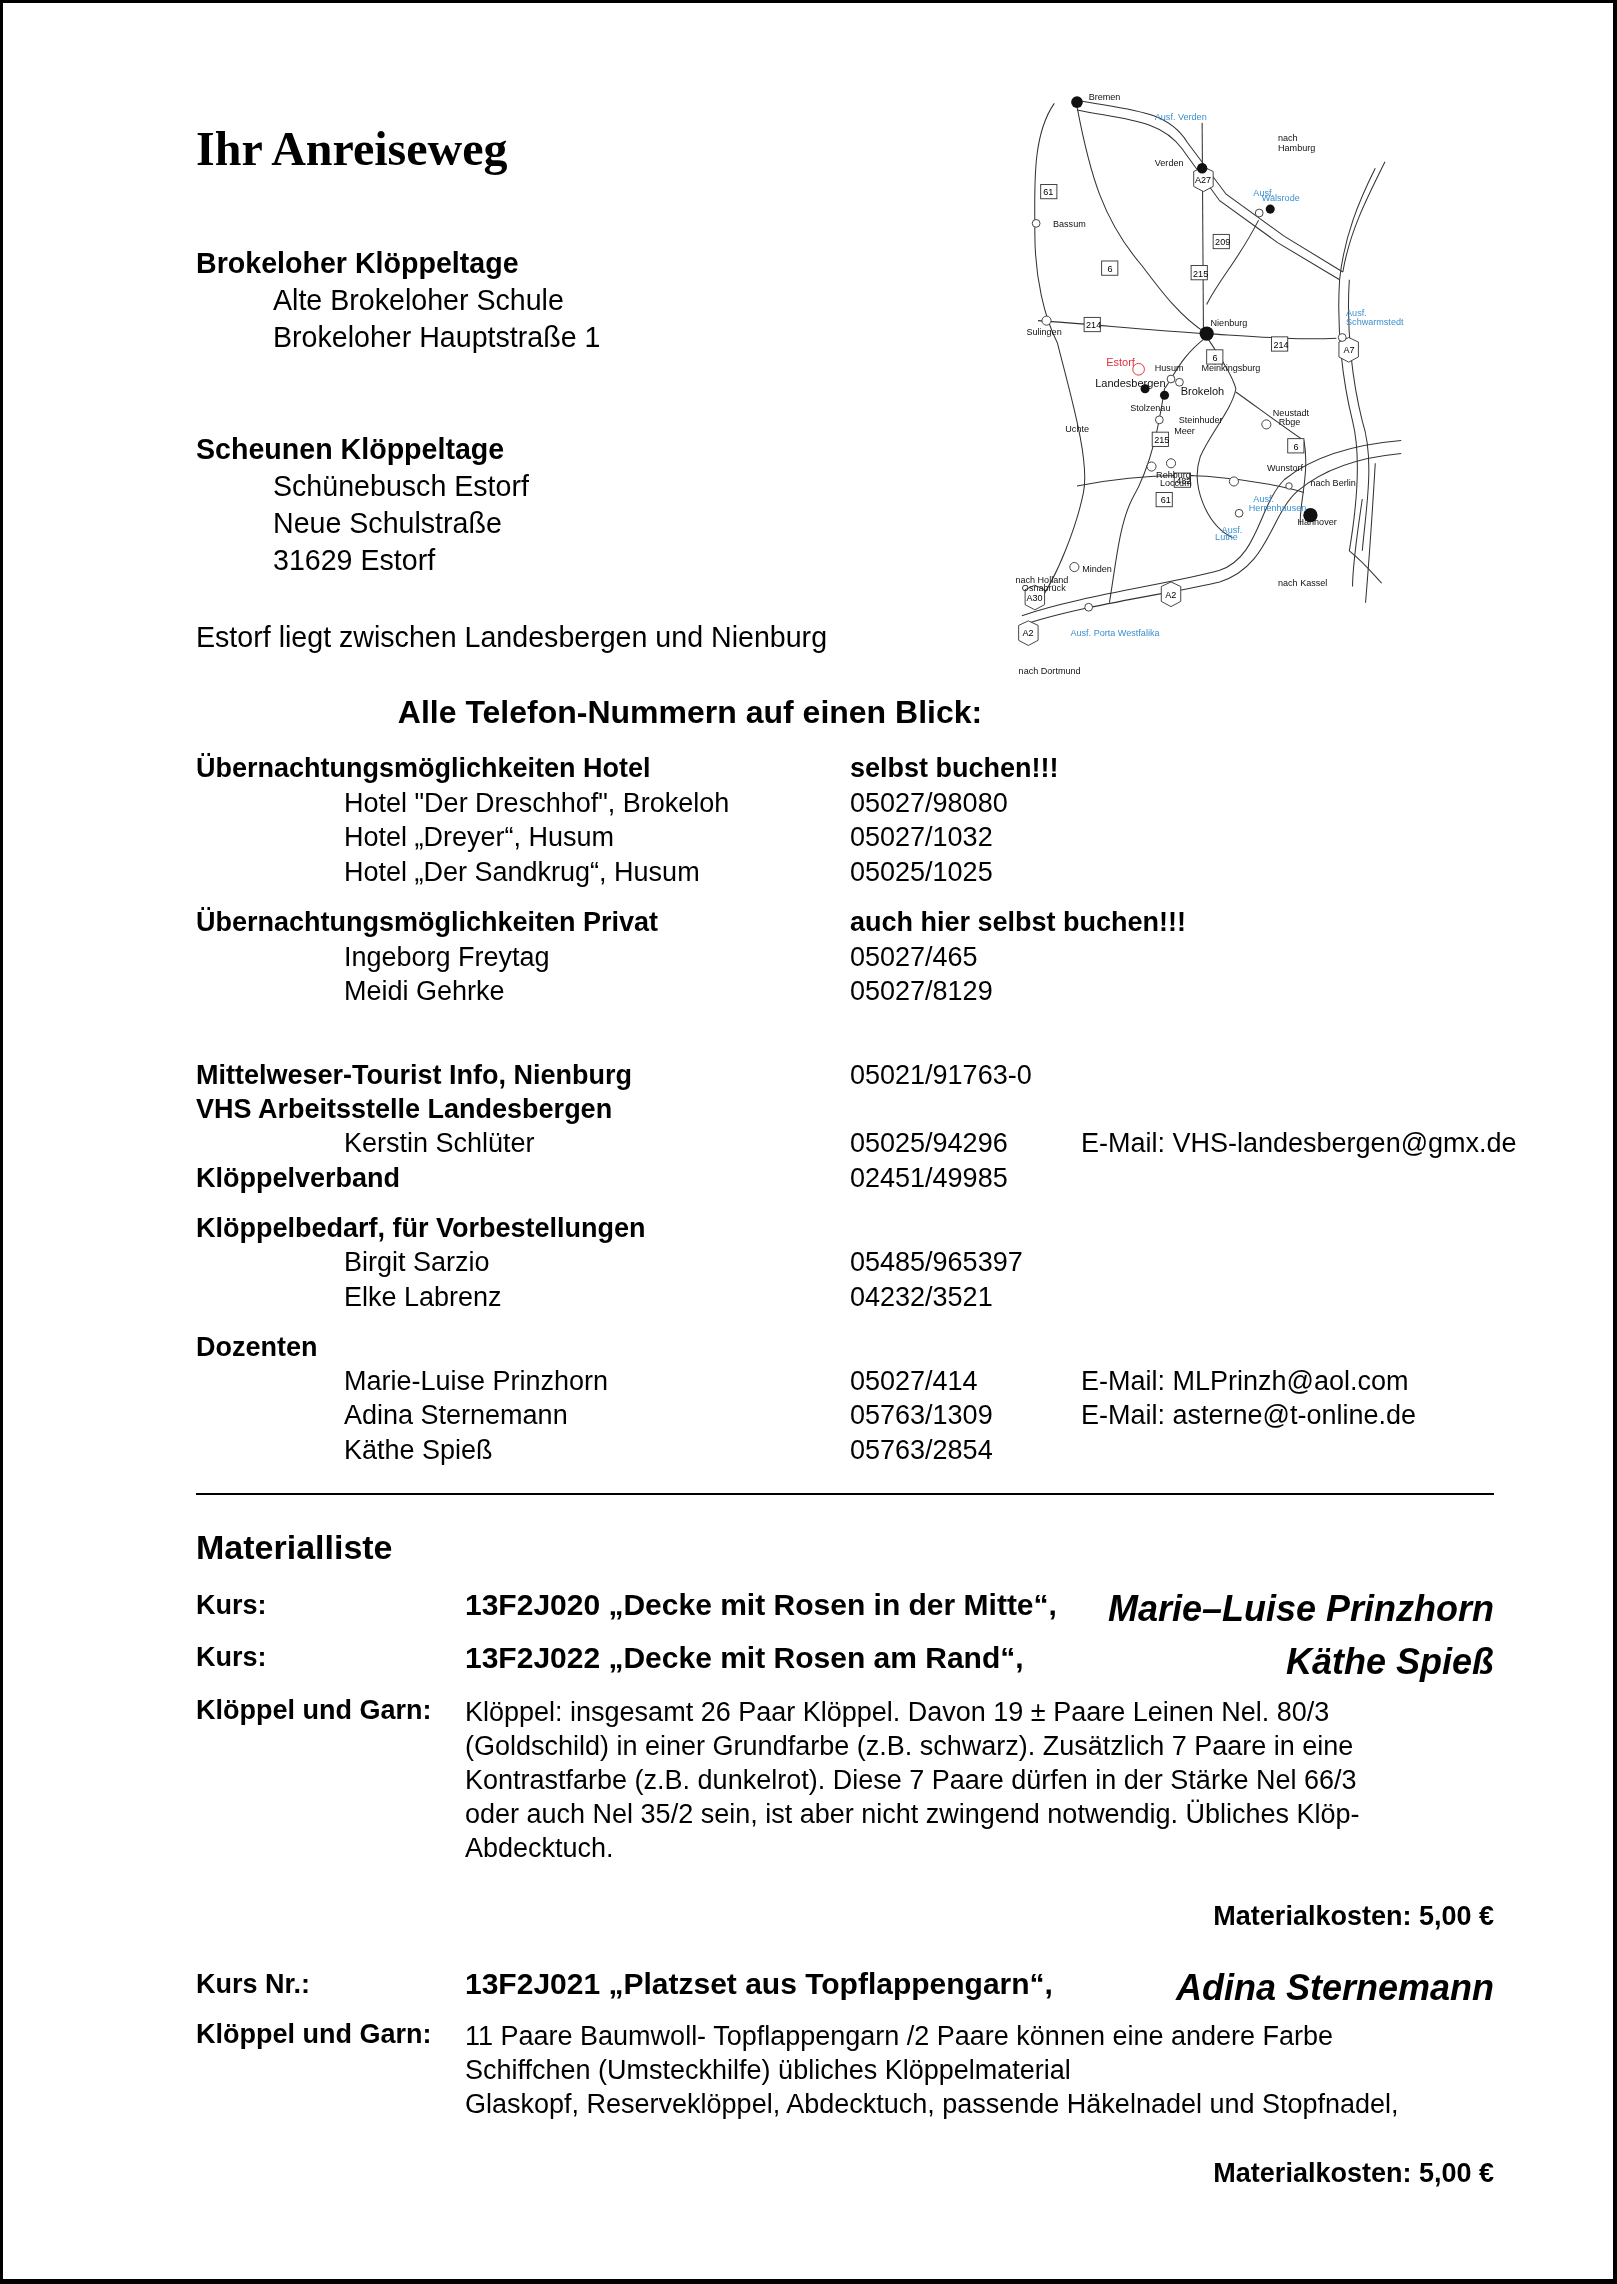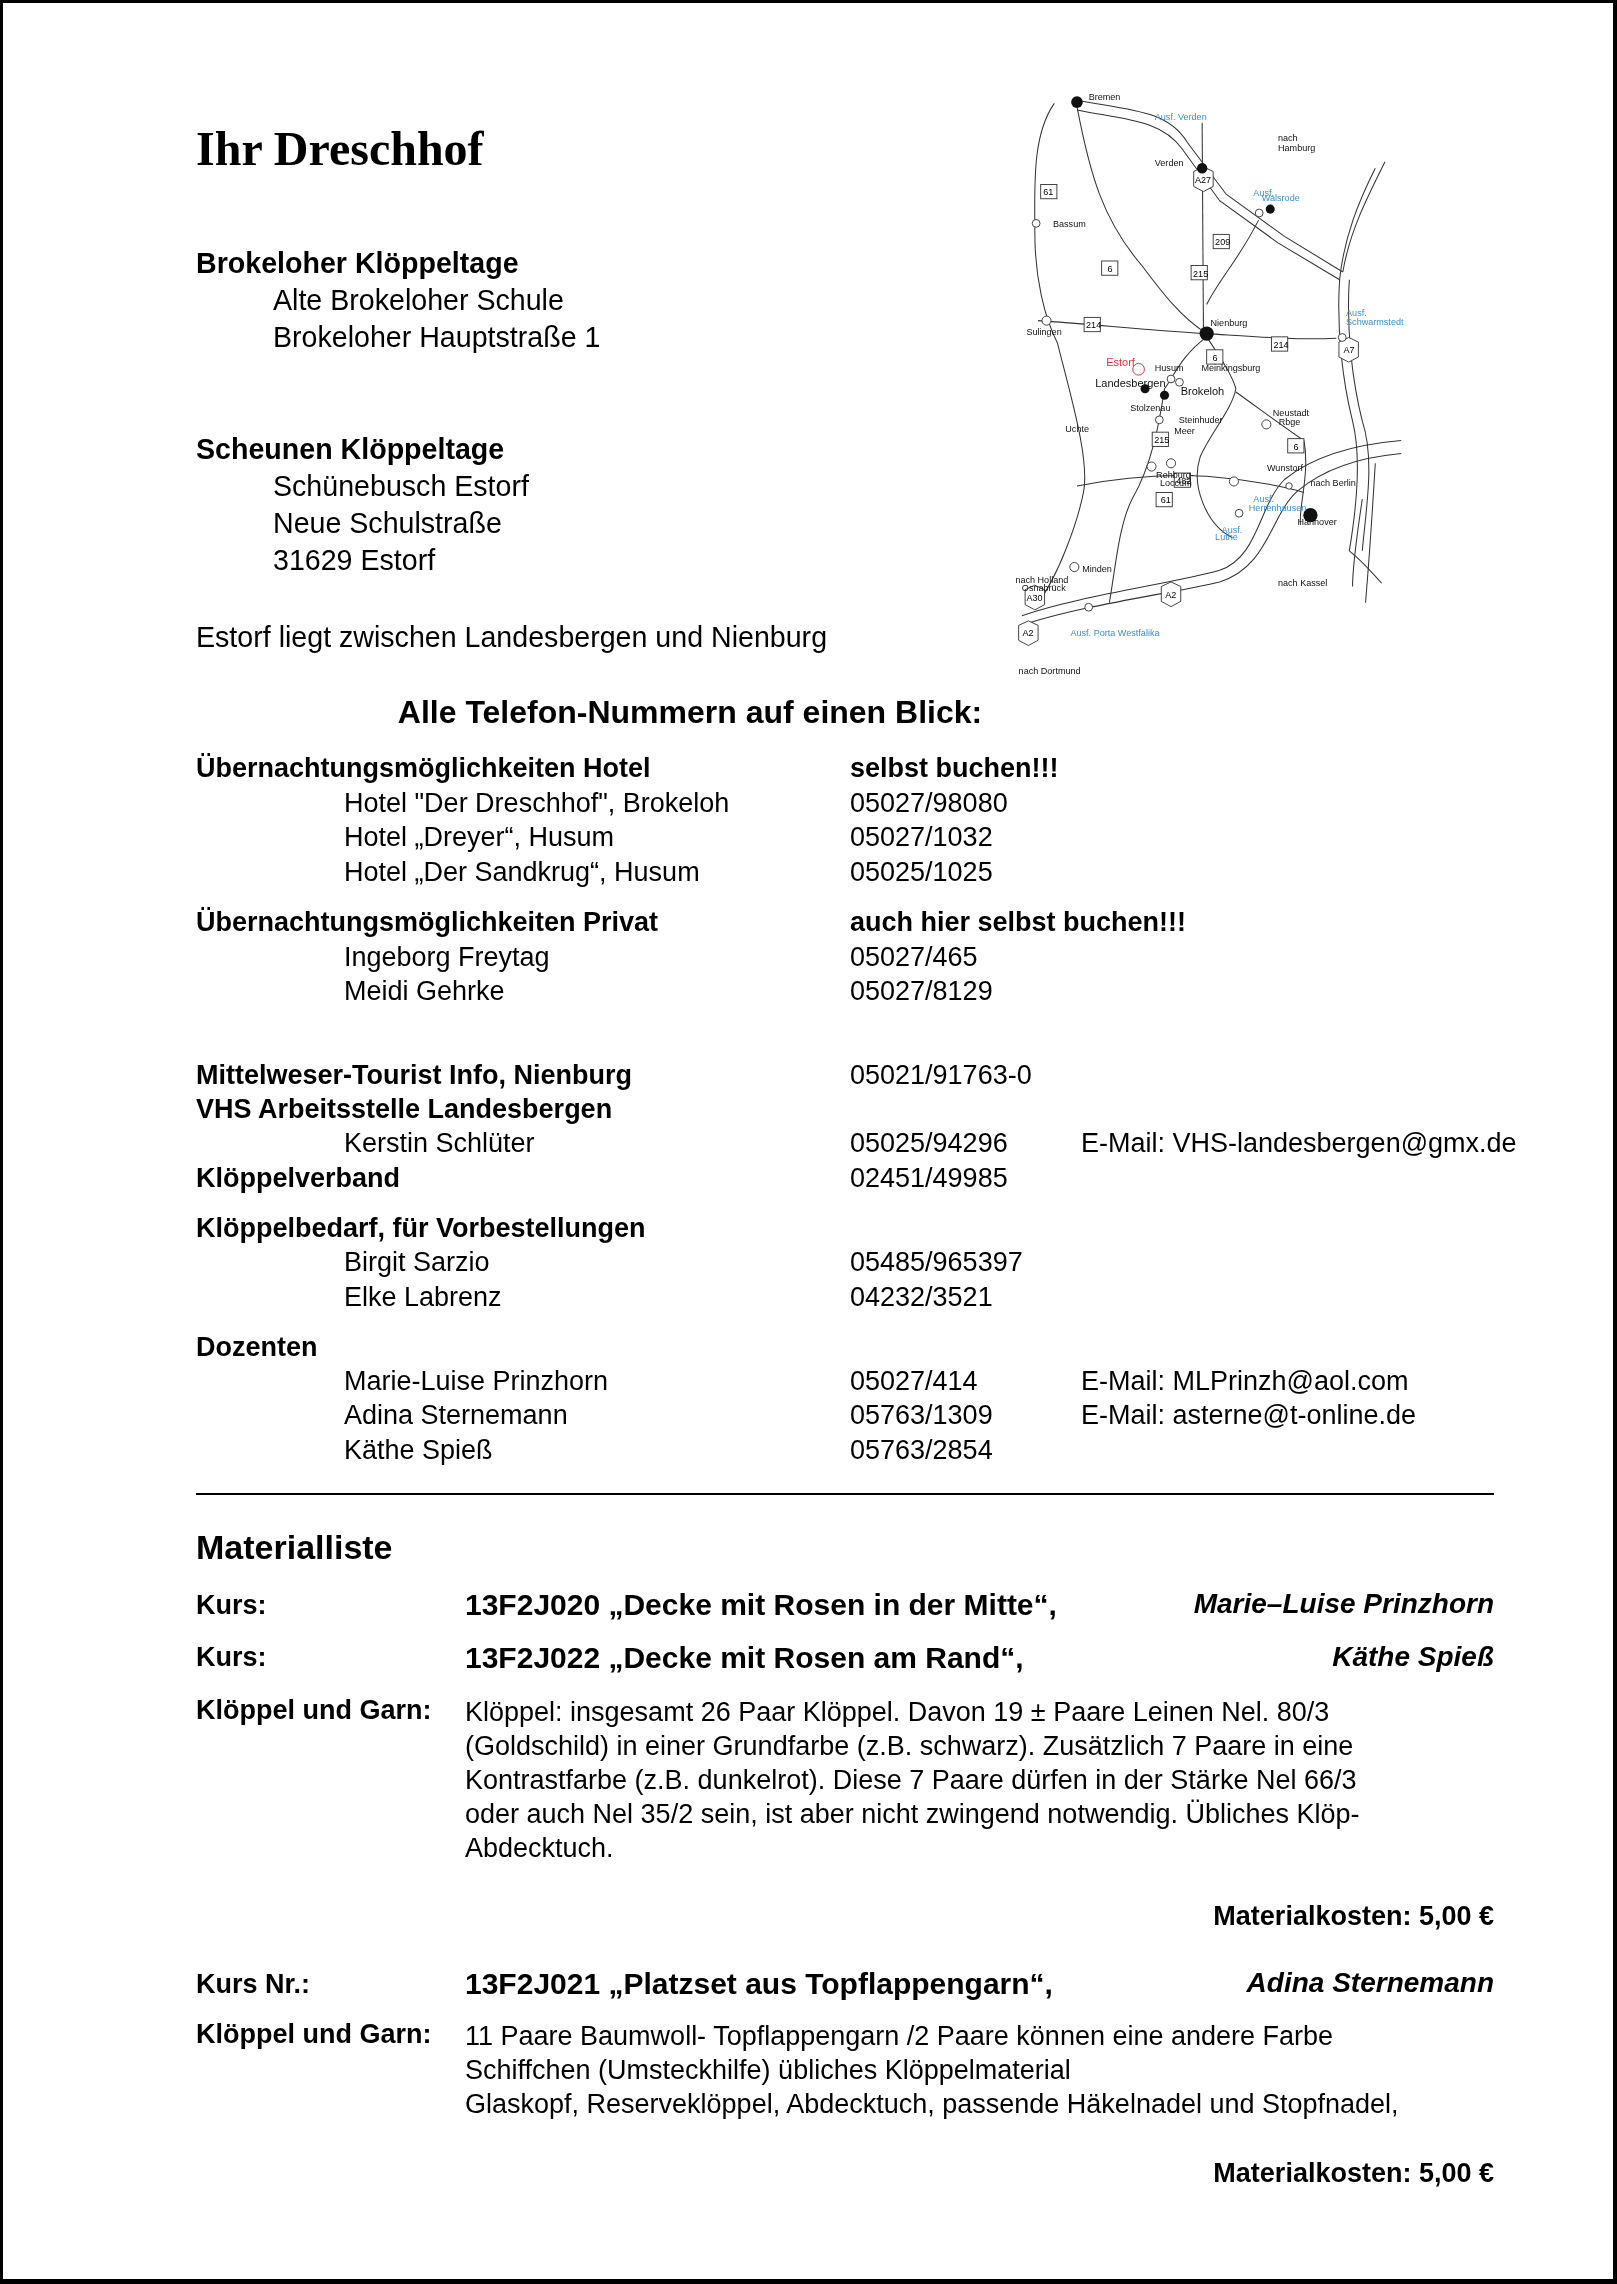--- a/index.html
+++ b/index.html
@@ -14,31 +14,31 @@
   .phone-title{font-size:32px;font-weight:bold;left:0;width:1380px;text-align:center;top:694px;}
   .row{position:absolute;font-size:27px;line-height:34px;white-space:nowrap;}
   .c1{left:196px;}
   .c1i{left:344px;}
   .c2{left:850px;}
   .c3{left:1081px;}
   .hr{position:absolute;left:196px;top:1493px;width:1298px;height:1.9px;background:#000;}
   .mat-title{font-size:34px;font-weight:bold;left:196px;top:1528px;}
   .lbl{position:absolute;left:196px;font-size:27px;font-weight:bold;white-space:nowrap;}
   .kurs{position:absolute;left:465px;font-size:30px;font-weight:bold;white-space:nowrap;}
-  .doz{position:absolute;right:124px;font-size:28px;font-weight:bold;font-style:italic;white-space:nowrap;}
+  .doz{position:absolute;right:124px;font-size:36px;font-weight:bold;font-style:italic;white-space:nowrap;}
   .para{position:absolute;left:465px;width:1038px;font-size:27px;line-height:34px;}
   .cost{position:absolute;right:124px;font-size:27px;font-weight:bold;white-space:nowrap;}
   svg text{font-family:"Liberation Sans",sans-serif;}
 </style>
 </head>
 <body>
 
 <div class="frame"></div>
 
-<div class="abs title">Ihr Dreschhof</div>
+<div class="abs title">Ihr Anreiseweg</div>
 
 <div class="abs addr t44" style="top:245px;">
   <div class="bold">Brokeloher Klöppeltage</div>
   <div class="indent">Alte Brokeloher Schule</div>
   <div class="indent">Brokeloher Hauptstraße 1</div>
 </div>
 <div class="abs addr t44" style="top:431px;">
   <div class="bold">Scheunen Klöppeltage</div>
   <div class="indent">Schünebusch Estorf</div>
   <div class="indent">Neue Schulstraße</div>

